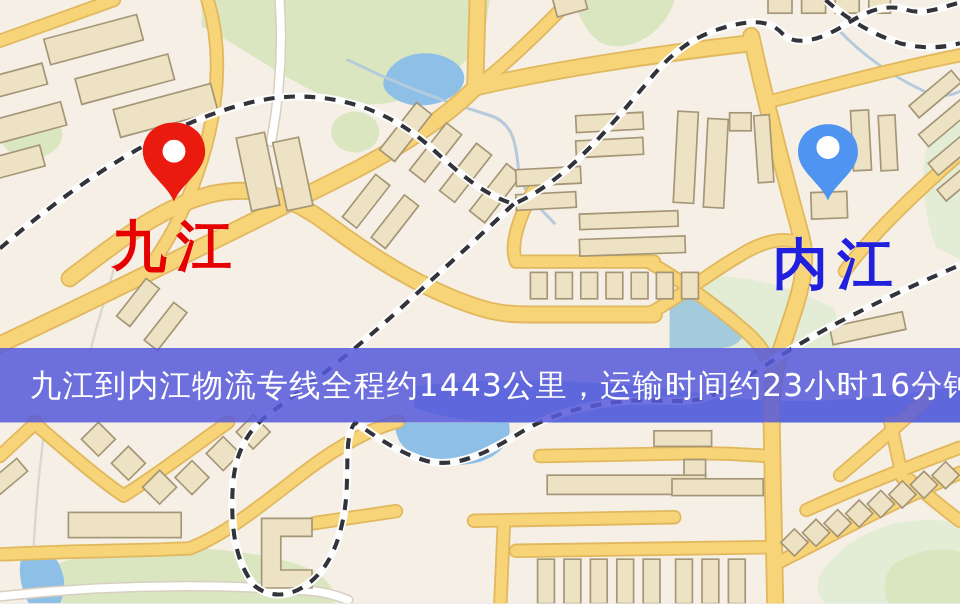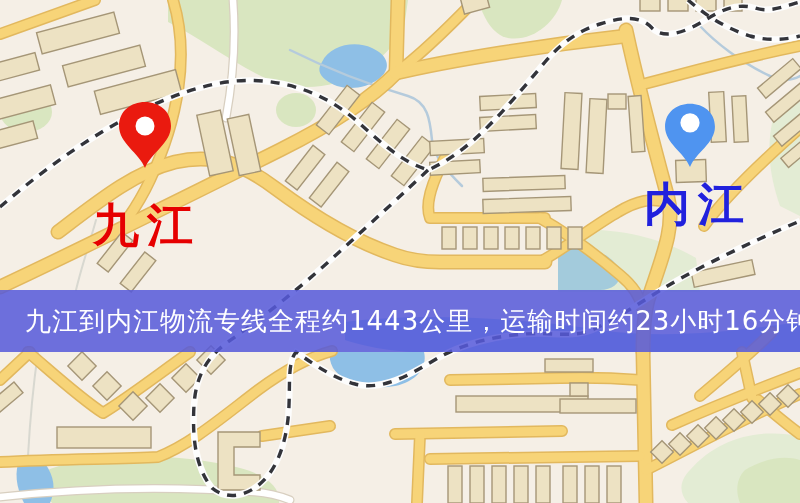--- a/index.html
+++ b/index.html
@@ -23,22 +23,22 @@
   .rfill.minor{stroke-width:9;}
   .bld{fill:var(--bld-fill,#ede2c3);stroke:var(--bld-stroke,#a59677);stroke-width:1.4;}
   .rwbase{fill:none;stroke:#fdfdfd;stroke-width:6.5;}
   .rwdash{fill:none;stroke:var(--rail,#33343a);stroke-width:3.4;stroke-dasharray:9 8;}
   .pin-ball{fill:#ffffff;}
   .map-label{
     position:absolute;font-family:"DejaVu Serif","Liberation Serif",serif;
     font-weight:bold;font-size:46px;letter-spacing:8px;white-space:nowrap;
     text-shadow:0 0 2px rgba(255,255,255,0.4);
   }
-  #origin-label{left:93px;top:175px;color:var(--origin-label-color,#e60000);margin-top:20px;}
-  #destination-label{left:644px;top:174px;color:var(--destination-label-color,#2121dd);text-align:center;}
+  #origin-label{left:93px;top:175px;color:var(--origin-label-color,#e60000);}
+  #destination-label{left:644px;top:190px;color:var(--destination-label-color,#2121dd);text-align:center;}
   #banner{
     position:absolute;left:0;top:290px;width:800px;height:62px;
     background:var(--banner-bg,#565ada);opacity:0.86;
   }
   #banner-text{
     position:absolute;left:0;top:290px;width:800px;height:62px;
     display:flex;align-items:center;box-sizing:border-box;padding-left:25px;
     color:var(--banner-text-color,#ffffff);font-size:26px;letter-spacing:1px;
     white-space:nowrap;
   }

